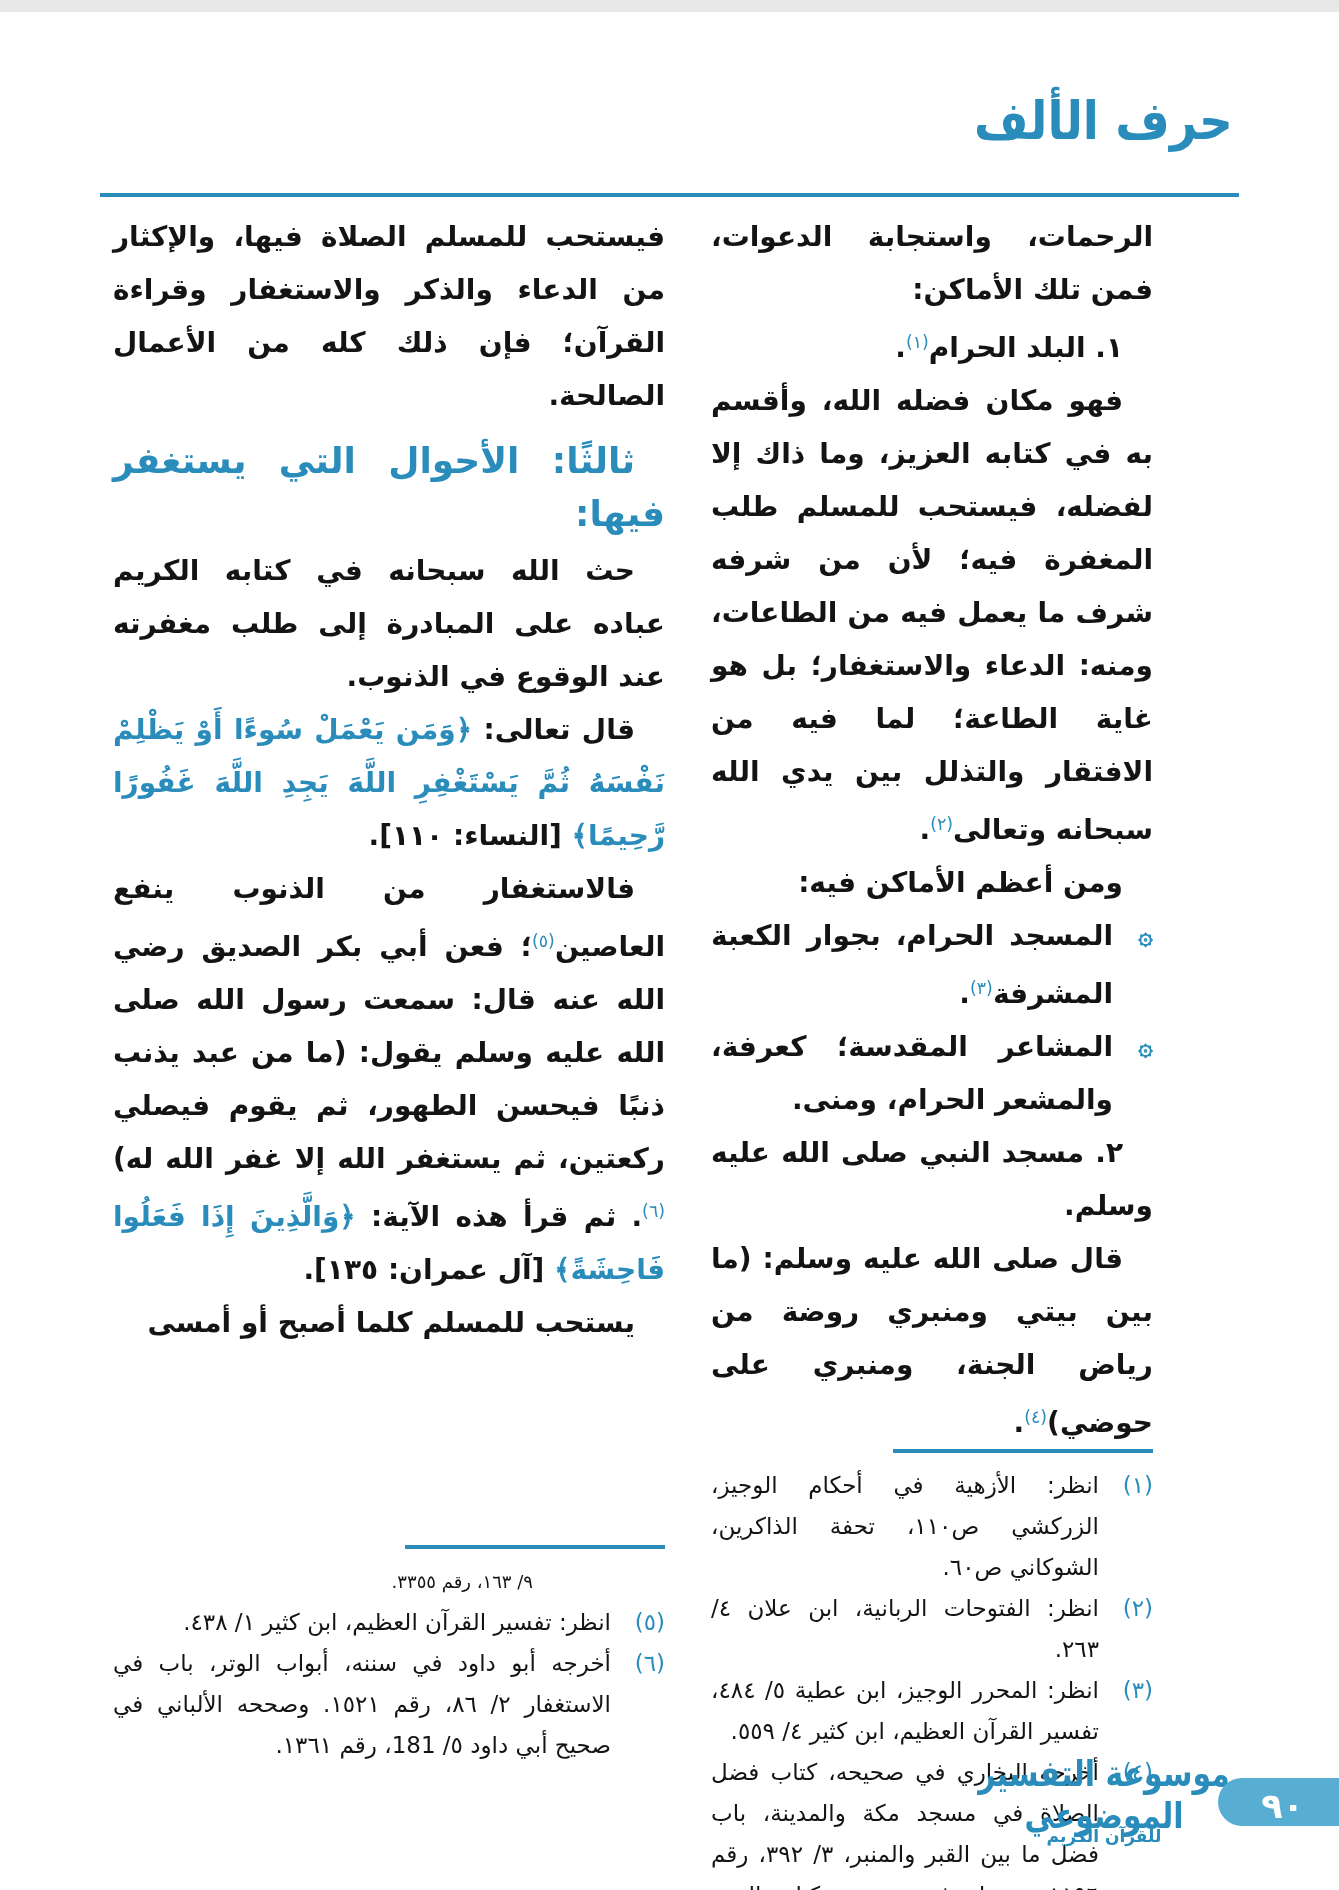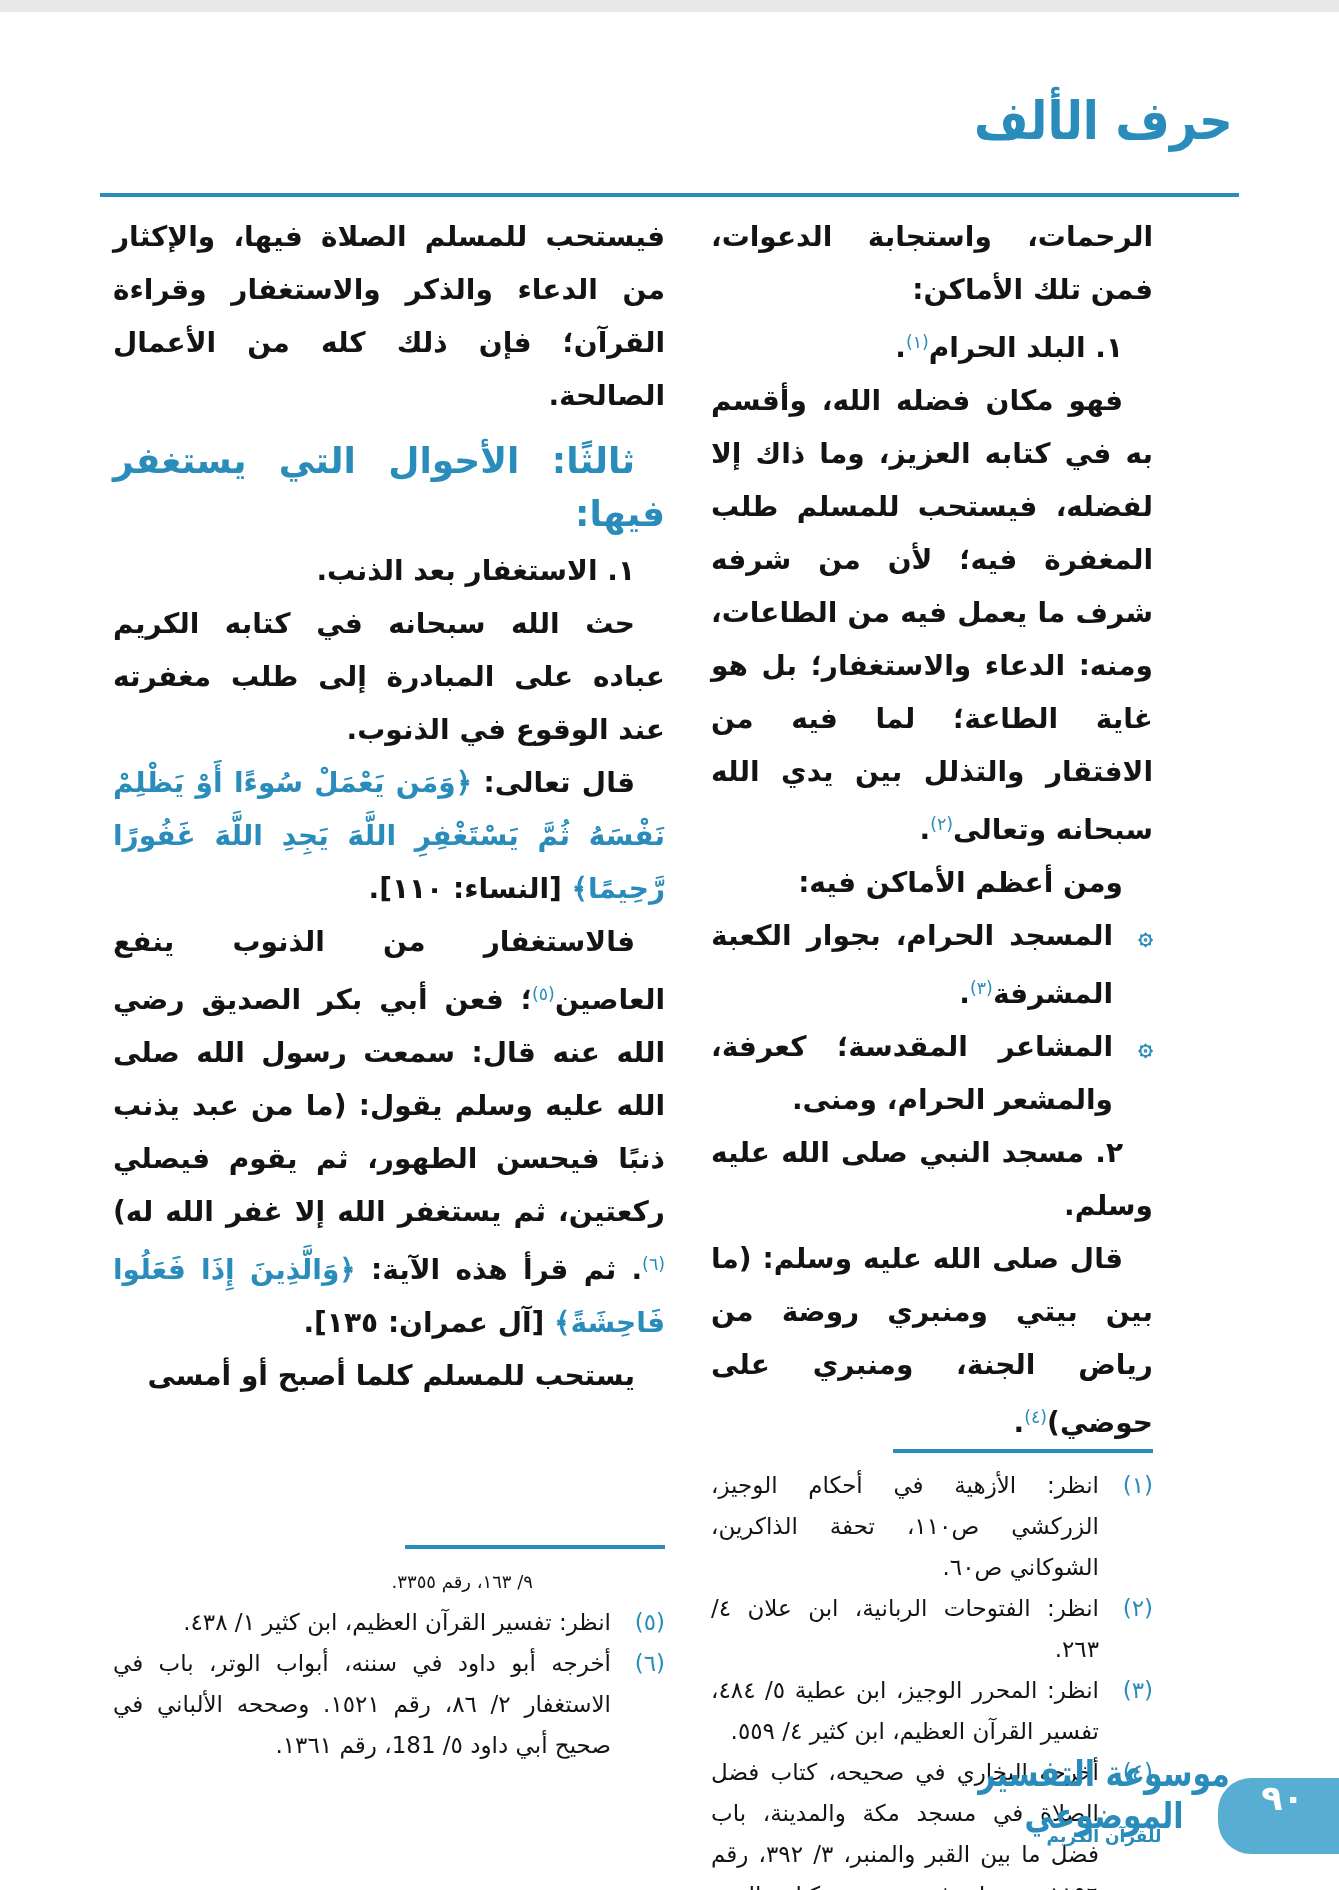--- a/index.html
+++ b/index.html
@@ -61,23 +61,23 @@
   .footer-logo{
     position:absolute;top:1742px;right:104px;width:262px;text-align:center;
     color:var(--accent);line-height:1.15;
   }
   .logo-l1{
     font-size:30px;font-weight:700;letter-spacing:-2px;
     transform:scaleY(1.2);transform-origin:center top;
   }
   .logo-l2{font-size:17px;font-weight:700;margin-top:4px;}
   .page-banner{
-    position:absolute;top:1766px;right:0;width:121px;height:76px;
+    position:absolute;top:1766px;right:0;width:121px;height:48px;
     background:var(--banner);border-radius:33px 0 0 33px;
-    display:flex;align-items:flex-start;justify-content:center;
+    display:flex;align-items:flex-end;justify-content:center;
   }
   .page-number{color:#ffffff;font-size:35px;font-weight:700;padding-left:8px;}
 </style>
 </head>
 <body>
 
 <div class="page">
 
   <div class="header-title">حرف الألف</div>
   <div class="header-rule"></div>
@@ -117,21 +117,20 @@
         <div class="fn-row">
           <span class="fn-num">(٤)</span>
           <span class="fn-text">أخرجه البخاري في صحيحه، كتاب فضل الصلاة في مسجد مكة والمدينة، باب فضل ما بين القبر والمنبر، ٣/ ٣٩٢، رقم ١١٩٦، ومسلم في صحيحه، كتاب الحج، باب ما بين القبر والمنبر روضة من رياض الجنة</span>
         </div>
       </div>
     </div>
 
     <div class="col col-left">
       <p class="para noindent">فيستحب للمسلم الصلاة فيها، والإكثار من الدعاء والذكر والاستغفار وقراءة القرآن؛ فإن ذلك كله من الأعمال الصالحة.</p>
       <p class="section-heading">ثالثًا: الأحوال التي يستغفر فيها:</p>
-      <p class="num-heading">١. الاستغفار بعد الذنب.</p>
       <p class="para">حث الله سبحانه في كتابه الكريم عباده على المبادرة إلى طلب مغفرته عند الوقوع في الذنوب.</p>
       <p class="para"><span>قال تعالى: </span><span class="quran">﴿وَمَن يَعْمَلْ سُوءًا أَوْ يَظْلِمْ نَفْسَهُ ثُمَّ يَسْتَغْفِرِ اللَّهَ يَجِدِ اللَّهَ غَفُورًا رَّحِيمًا﴾</span><span> [النساء: ١١٠].</span></p>
       <p class="para"><span>فالاستغفار من الذنوب ينفع العاصين</span><span class="ref">(٥)</span><span>؛ فعن أبي بكر الصديق رضي الله عنه قال: سمعت رسول الله صلى الله عليه وسلم يقول: (ما من عبد يذنب ذنبًا فيحسن الطهور، ثم يقوم فيصلي ركعتين، ثم يستغفر الله إلا غفر الله له)</span><span class="ref">(٦)</span><span>. ثم قرأ هذه الآية: </span><span class="quran">﴿وَالَّذِينَ إِذَا فَعَلُوا فَاحِشَةً﴾</span><span> [آل عمران: ١٣٥].</span></p>
       <p class="para">يستحب للمسلم كلما أصبح أو أمسى</p>
 
       <div class="footnotes">
         <div class="fn-sep"></div>
         <div class="fn-cont">٩/ ١٦٣، رقم ٣٣٥٥.</div>
         <div class="fn-row">
           <span class="fn-num">(٥)</span>

